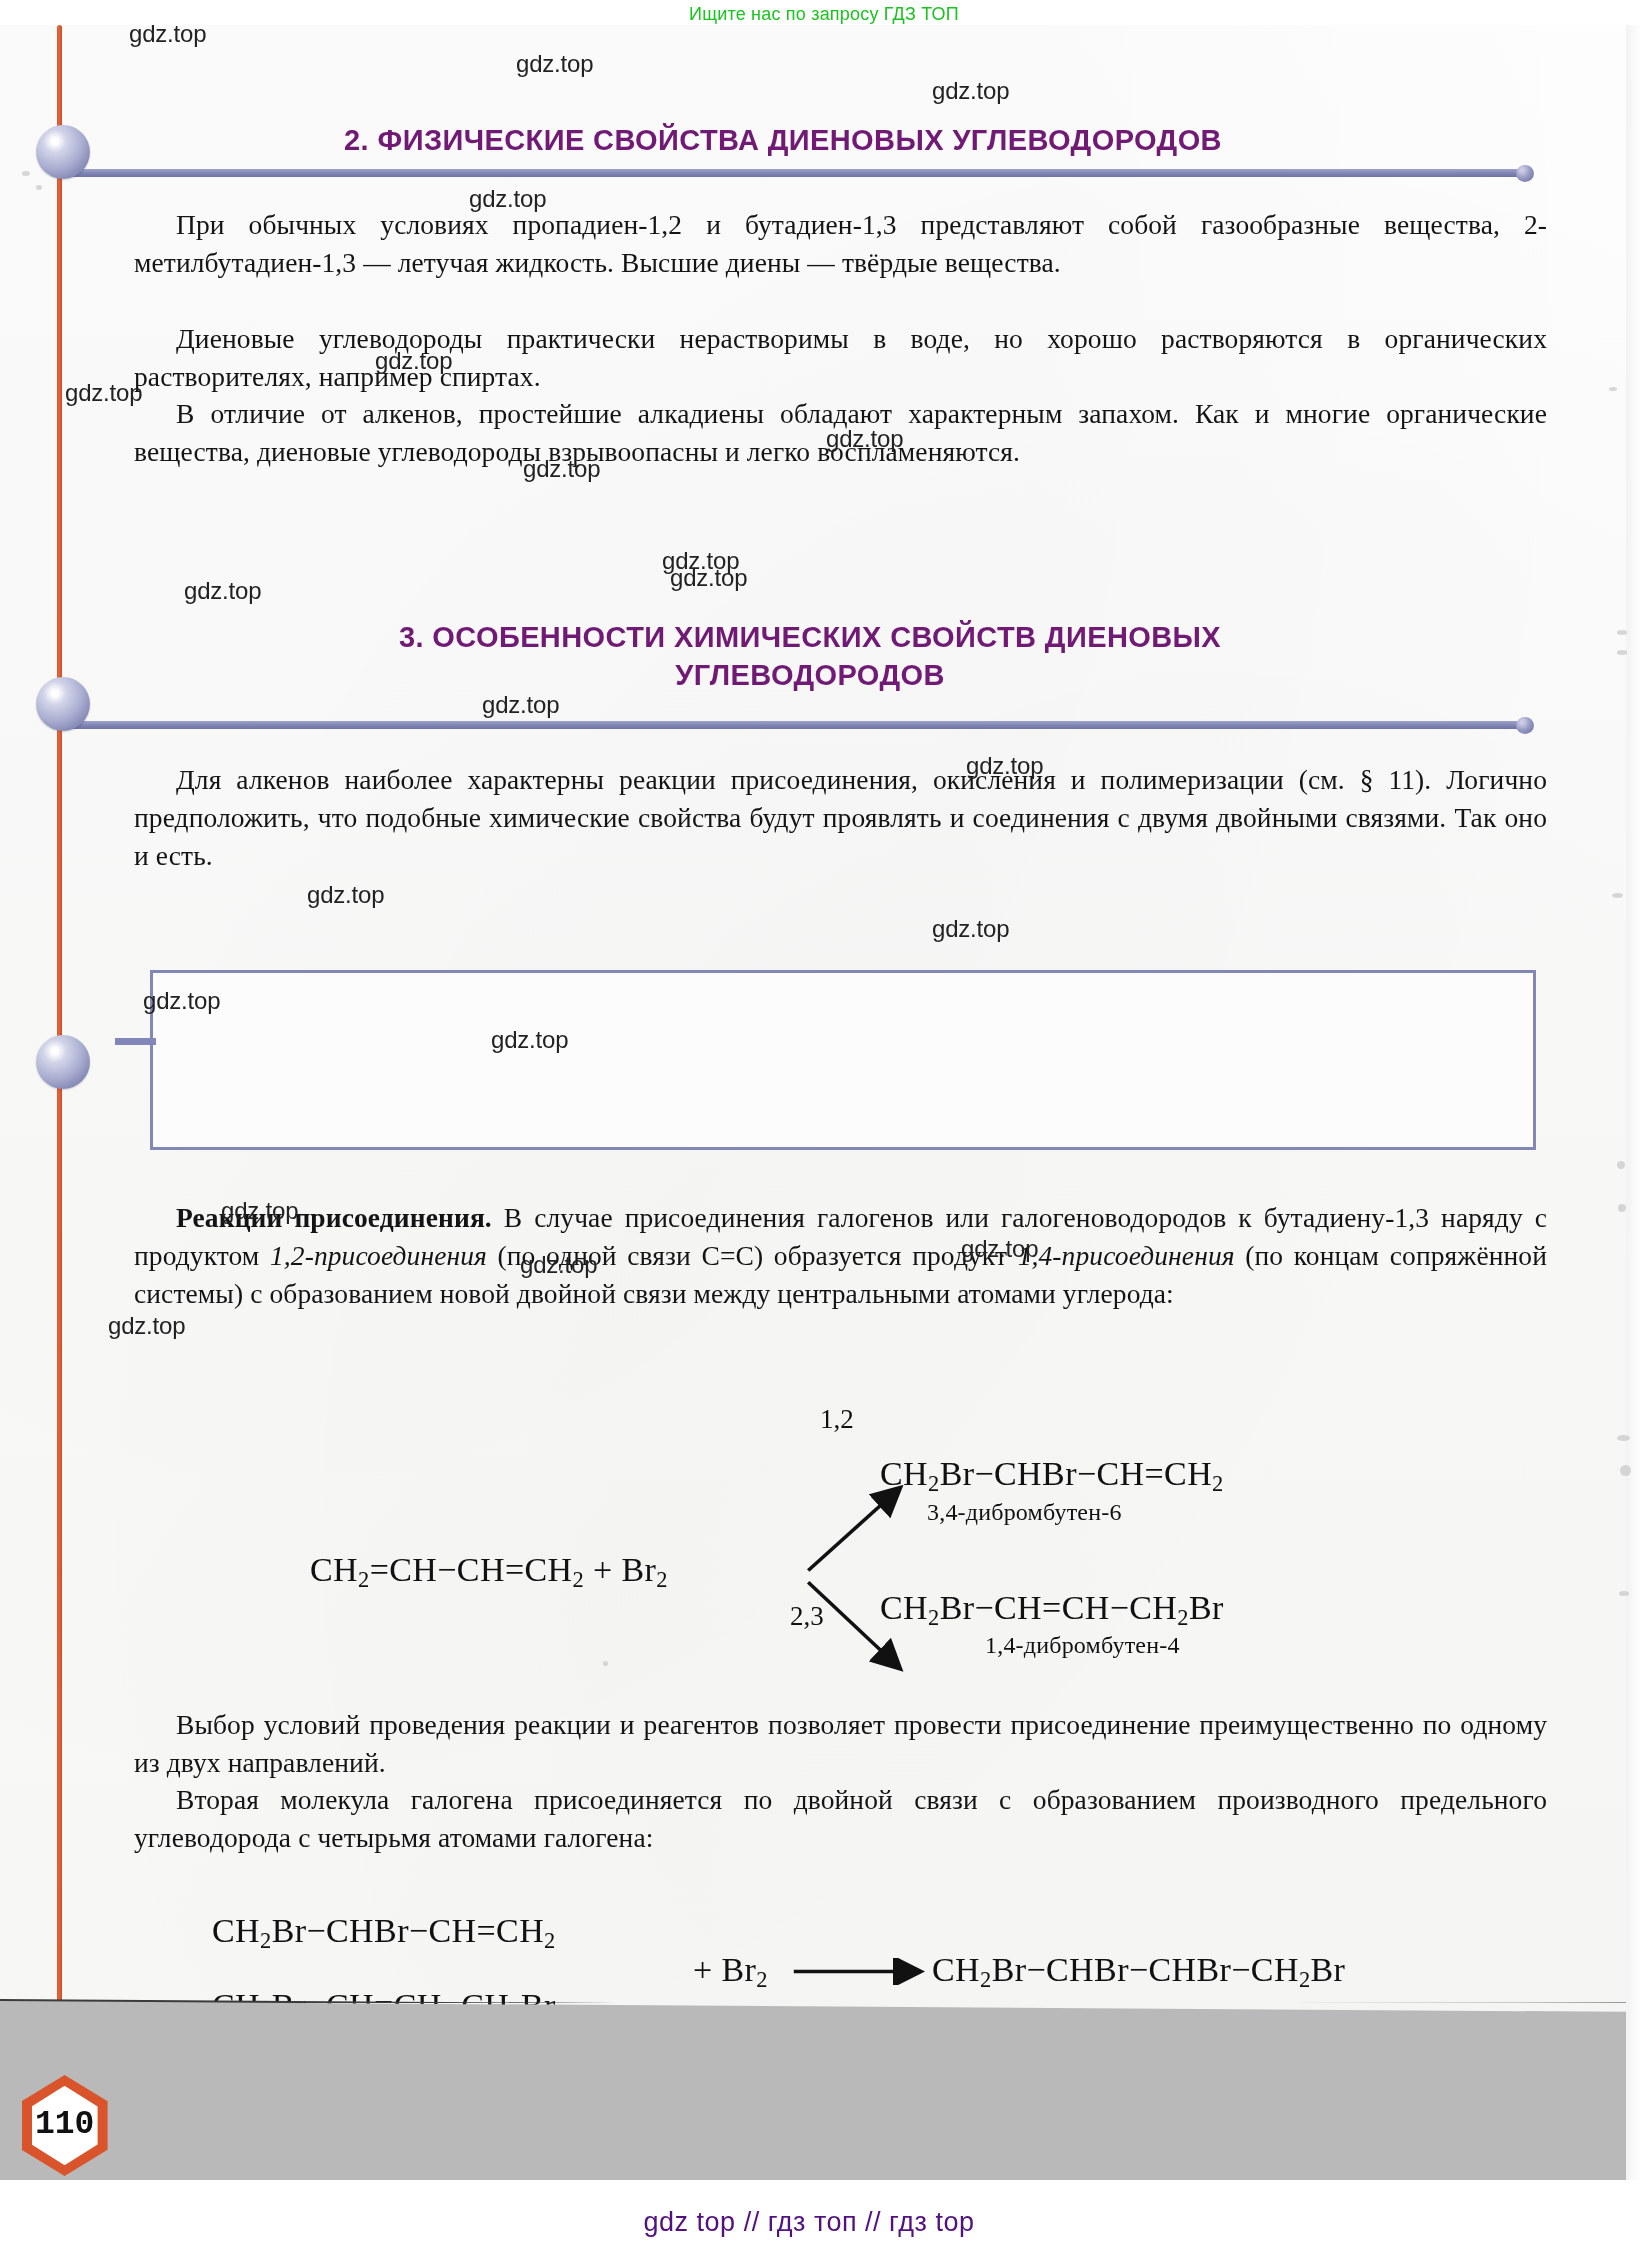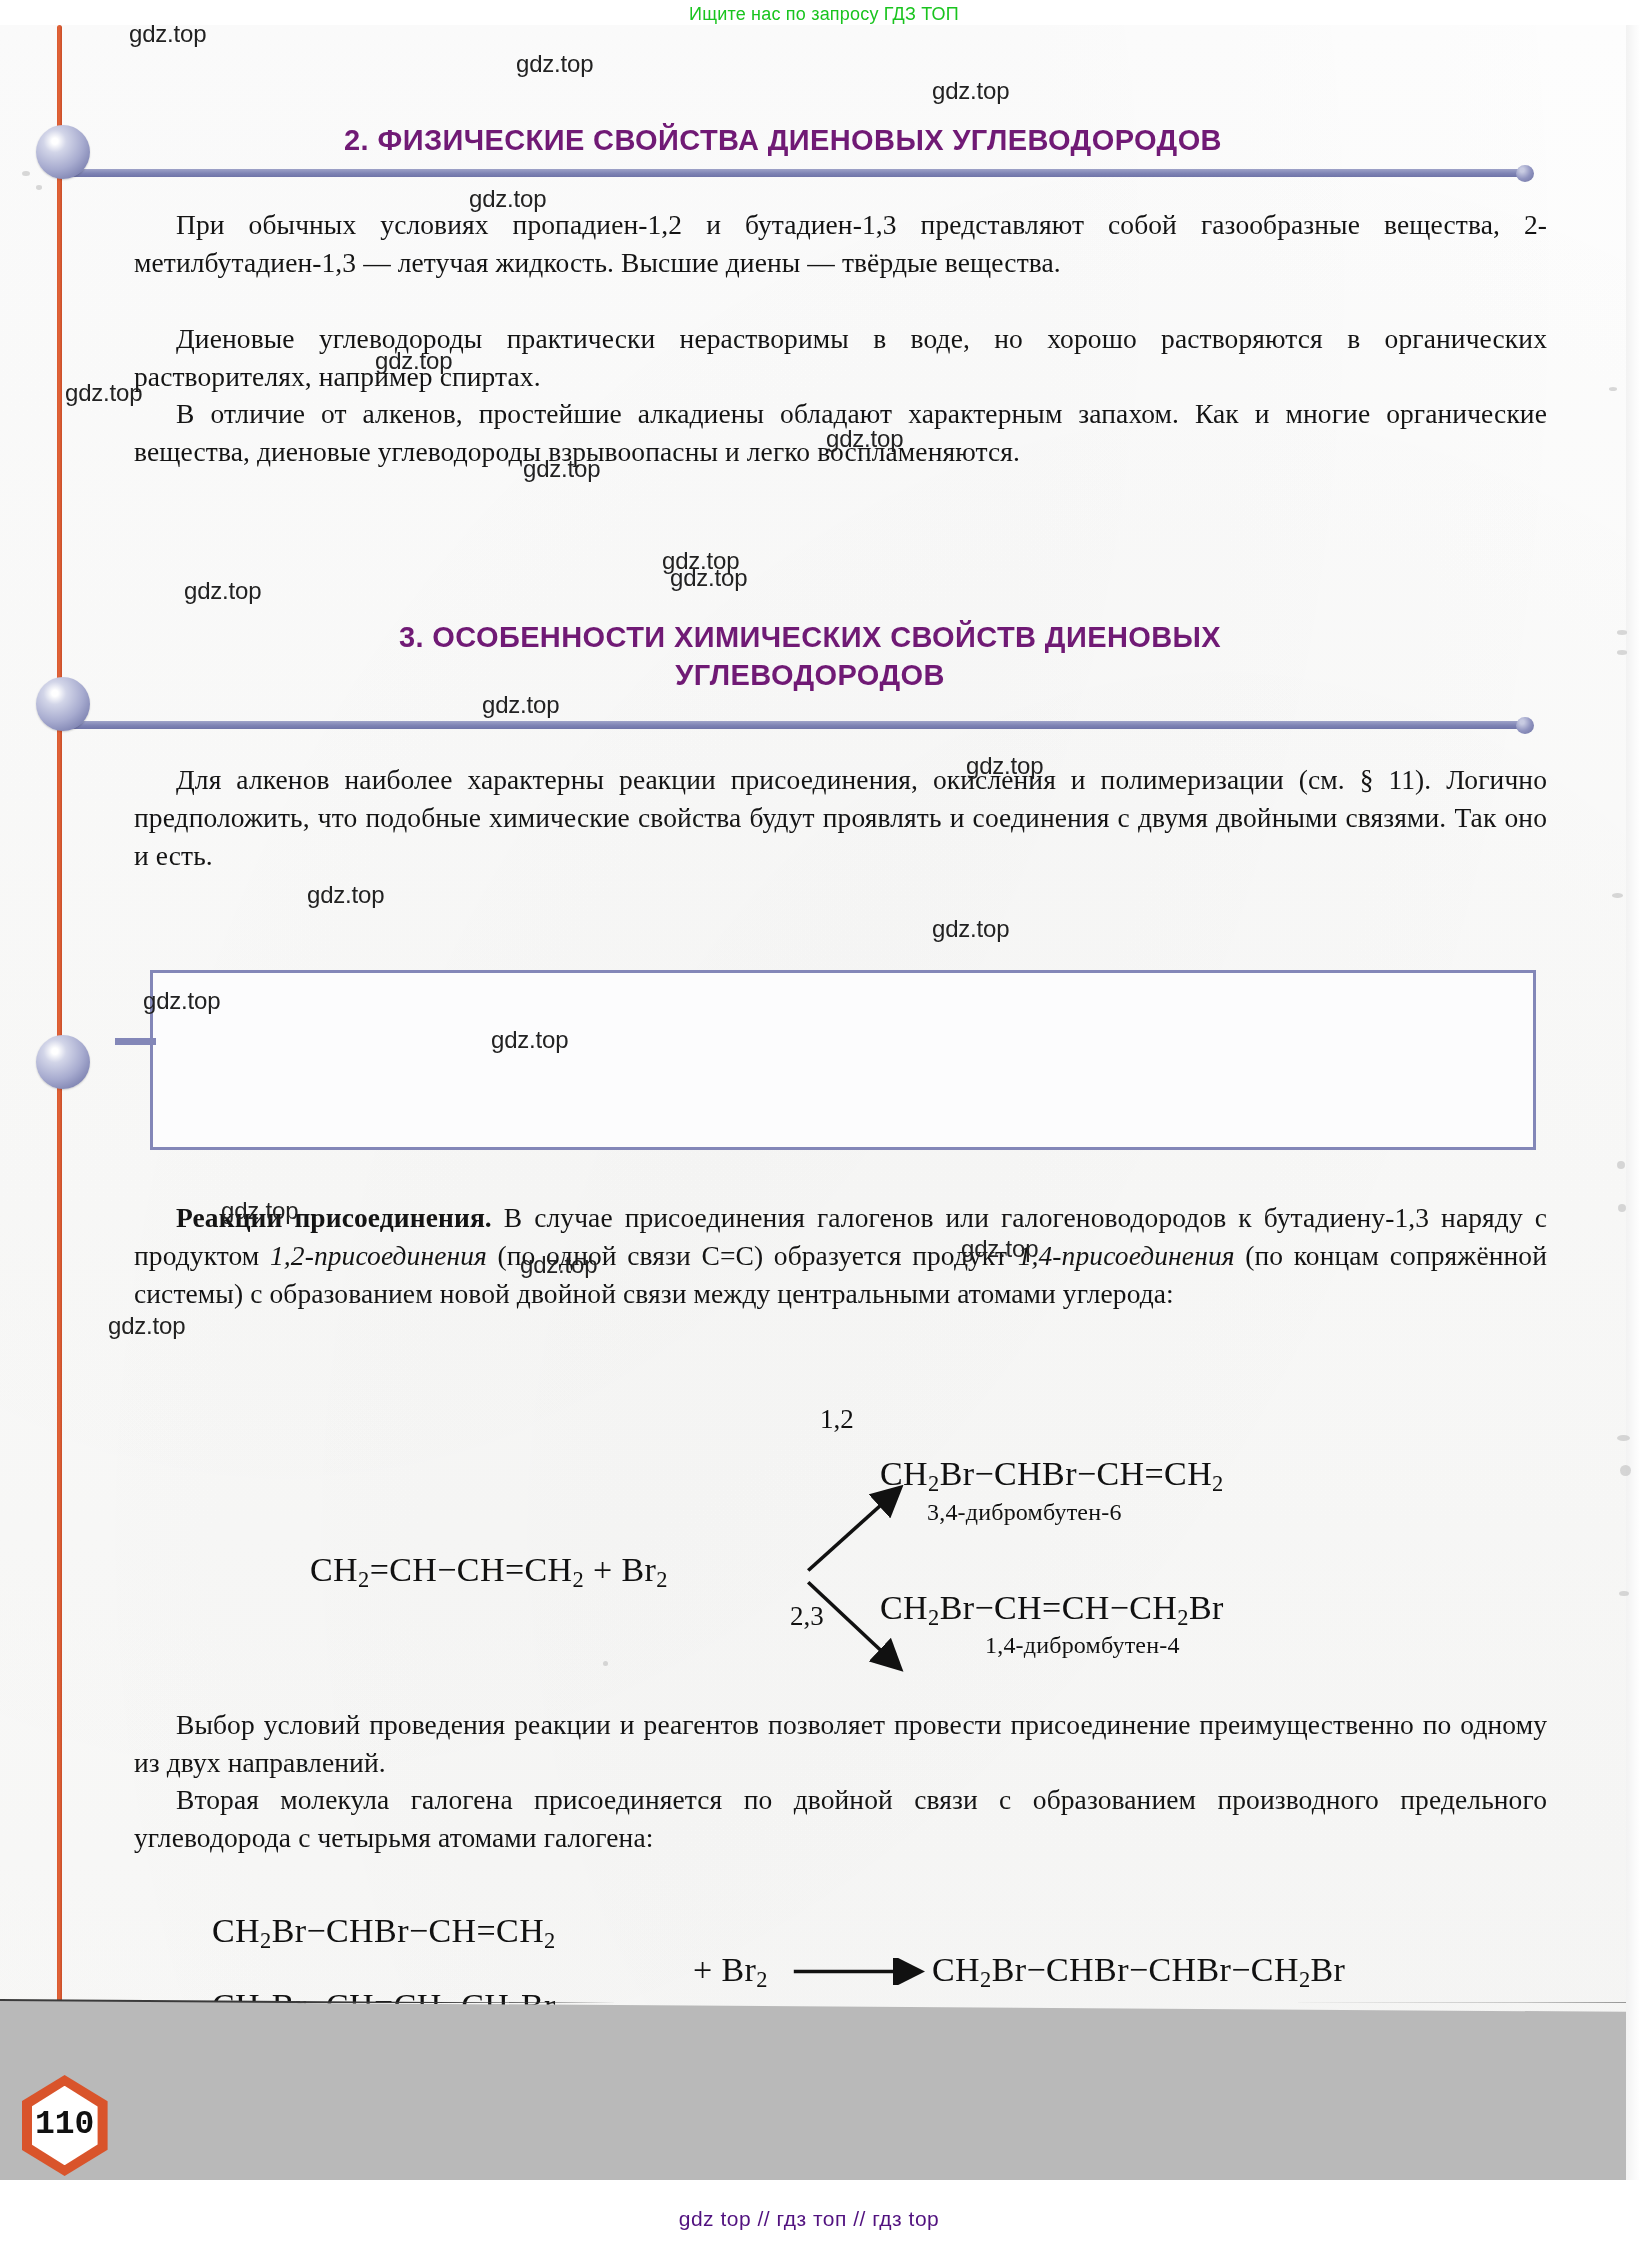--- a/index.html
+++ b/index.html
@@ -173,21 +173,21 @@
     font-weight:bold; font-size:33px; color:#111;
     padding-bottom:1.8px;
   }
 
   
   .footer-links{
     position:absolute;
     left:0; top:2207px; width:1618px;
     text-align:center;
     font-family:"Liberation Sans", sans-serif;
-    font-size:21px;
+    font-size:27px;
     color:#51117f;
     letter-spacing:0.5px;
   }
 
   
   .wm{
     position:absolute;
     font-family:"Liberation Sans", sans-serif;
     font-size:24px;
     color:#222;

